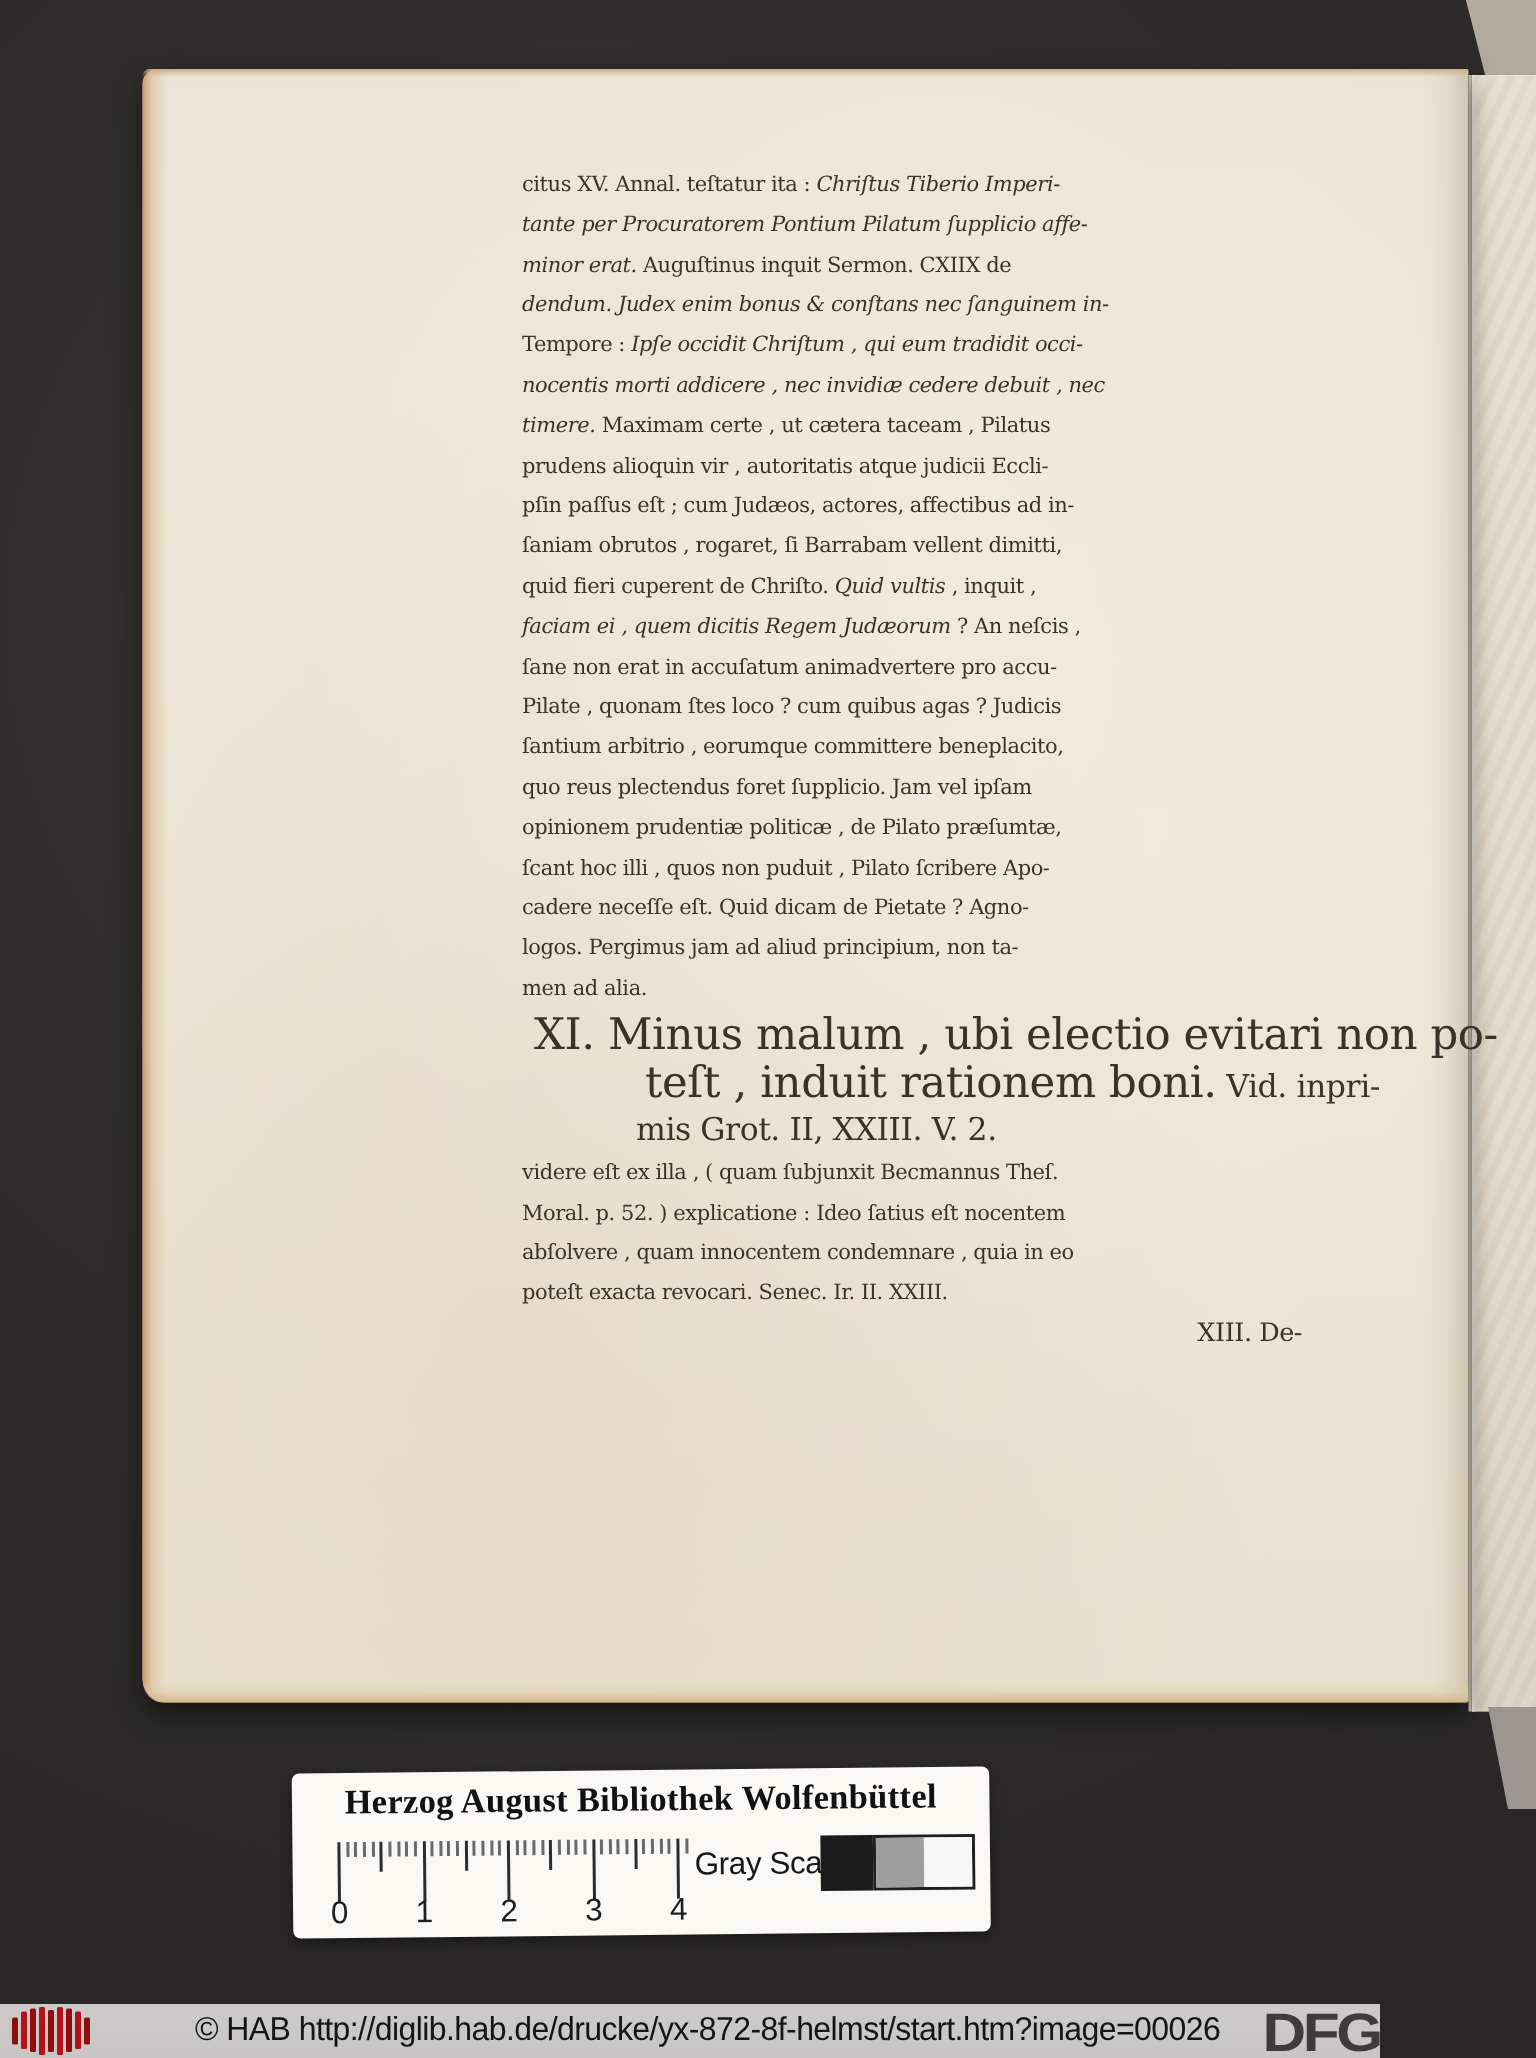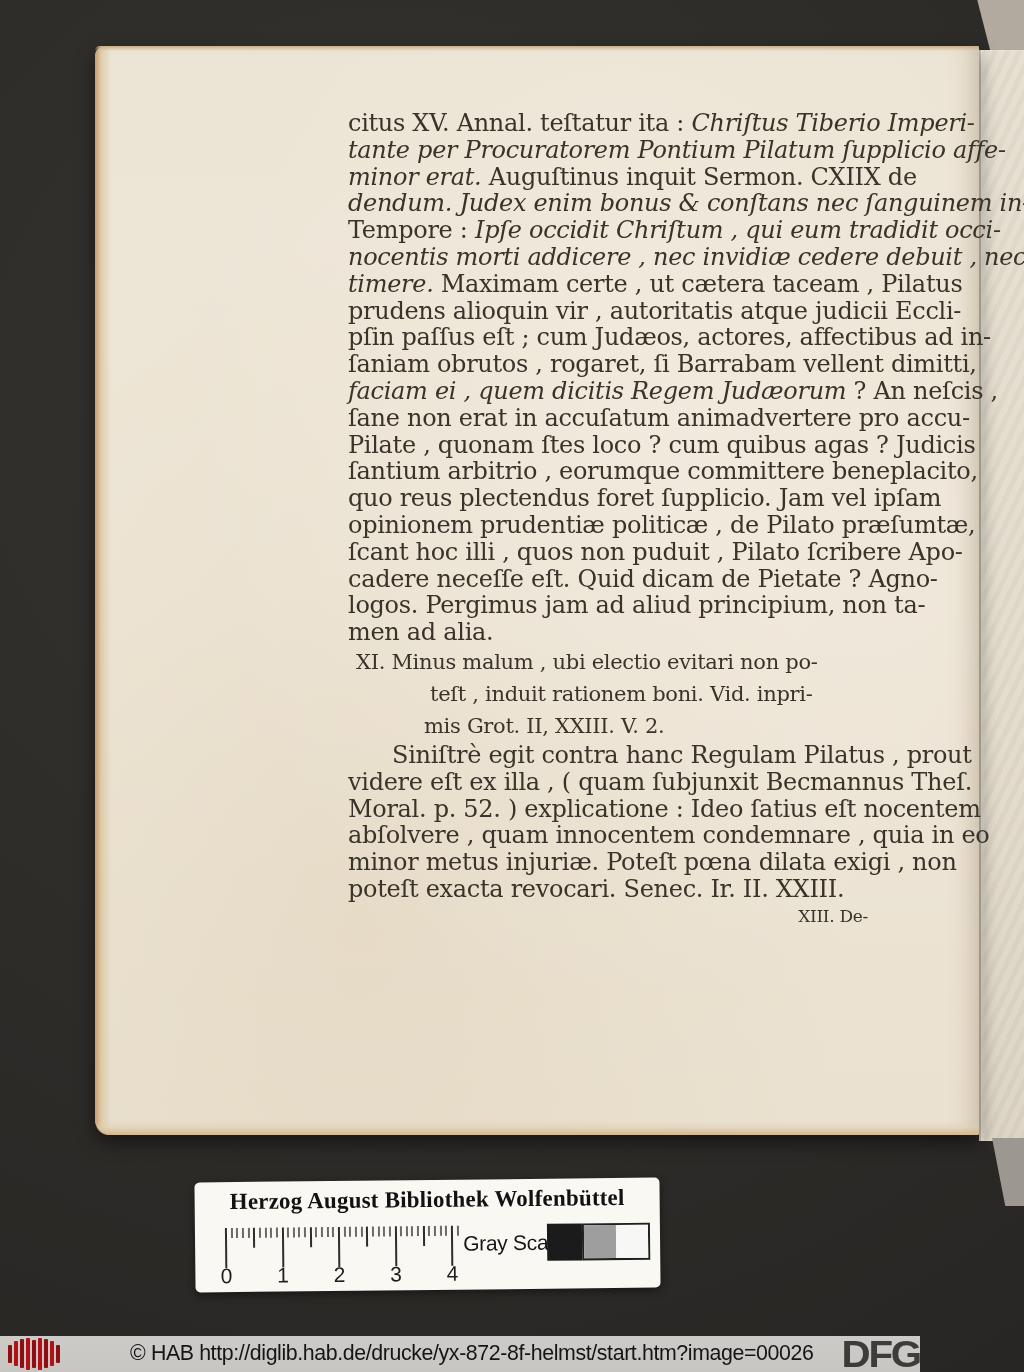--- a/index.html
+++ b/index.html
@@ -50,24 +50,24 @@
   .edge-bottom{
     position:absolute;left:0;bottom:0;width:100%;height:14px;
     border-radius:0 0 2px 16px;
     background:linear-gradient(0deg,#d3b88d 0%, rgba(224,206,174,0.4) 55%, rgba(232,220,196,0) 100%);
   }
   
   #text-area{
     position:absolute;left:253px;top:64px;width:592px;
     color:#3a332a;letter-spacing:-0.3px;
   }
-  .tline{white-space:nowrap;font-size:24px;line-height:26.8px;height:26.8px;}
+  .tline{white-space:nowrap;font-size:14px;line-height:26.8px;height:26.8px;}
   .heading-block .tline{font-size:21px;line-height:32px;height:32px;}
   .seg.it{font-style:italic;}
-  .seg.big{font-size:21px;}
+  .seg.big{font-size:29px;}
   .catchword-block .tline{font-size:17px;line-height:27px;height:27px;}
   
   .ruler-card{
     position:absolute;left:195px;top:1180px;width:465px;height:110px;
     background:#faf8f3;border-radius:5px;transform:rotate(-0.6deg);
     box-shadow:0 3px 8px rgba(0,0,0,0.45);
   }
   .card-title{
     position:absolute;left:0;top:7px;width:100%;text-align:center;
     font-family:"Liberation Serif", serif;font-weight:bold;font-size:23px;color:#121212;
@@ -122,42 +122,41 @@
           <div class="tline"><span class="seg">citus XV. Annal. teſtatur ita : </span><span class="seg it">Chriſtus Tiberio Imperi-</span></div>
           <div class="tline"><span class="seg it">tante per Procuratorem Pontium Pilatum ſupplicio affe-</span></div>
           <div class="tline"><span class="seg it">minor erat.</span><span class="seg">   Auguſtinus inquit   Sermon. CXIIX de</span></div>
           <div class="tline"><span class="seg it">dendum.   Judex enim bonus &amp; conſtans nec ſanguinem in-</span></div>
           <div class="tline"><span class="seg">Tempore : </span><span class="seg it">Ipſe occidit Chriſtum , qui eum tradidit occi-</span></div>
           <div class="tline"><span class="seg it">nocentis morti addicere , nec invidiæ cedere debuit , nec</span></div>
           <div class="tline"><span class="seg it">timere.</span><span class="seg">   Maximam certe , ut cætera taceam , Pilatus</span></div>
           <div class="tline"><span class="seg">prudens alioquin vir , autoritatis atque judicii Eccli-</span></div>
           <div class="tline"><span class="seg">pſin paſſus eſt ;  cum Judæos, actores, affectibus ad in-</span></div>
           <div class="tline"><span class="seg">ſaniam obrutos , rogaret, ſi Barrabam vellent dimitti,</span></div>
+          <div class="tline"><span class="seg">quid fieri cuperent de Chriſto.    </span><span class="seg it">Quid vultis</span><span class="seg"> , inquit ,</span></div>
           <div class="tline"><span class="seg it">faciam ei ,  quem dicitis Regem Judæorum</span><span class="seg"> ?  An neſcis ,</span></div>
           <div class="tline"><span class="seg">ſane non erat in accuſatum animadvertere pro accu-</span></div>
           <div class="tline"><span class="seg">Pilate , quonam ſtes loco ?  cum quibus agas ? Judicis</span></div>
           <div class="tline"><span class="seg">ſantium arbitrio , eorumque committere beneplacito,</span></div>
           <div class="tline"><span class="seg">quo reus plectendus foret ſupplicio.   Jam vel ipſam</span></div>
           <div class="tline"><span class="seg">opinionem prudentiæ politicæ , de Pilato præſumtæ,</span></div>
           <div class="tline"><span class="seg">ſcant hoc illi , quos non puduit , Pilato ſcribere Apo-</span></div>
           <div class="tline"><span class="seg">cadere neceſſe eſt.    Quid dicam de Pietate ?  Agno-</span></div>
           <div class="tline"><span class="seg">logos.    Pergimus jam ad aliud principium, non ta-</span></div>
           <div class="tline"><span class="seg">men ad alia.</span></div>
         </div>
         <div class="heading-block">
           <div class="tline" style="padding-left: 8px;"><span class="seg big">XI.  Minus malum , ubi electio evitari non po-</span></div>
           <div class="tline" style="padding-left: 82px;"><span class="seg big">teſt , induit rationem boni.</span><span class="seg">   Vid. inpri-</span></div>
           <div class="tline" style="padding-left: 76px;"><span class="seg">mis Grot. II, XXIII. V. 2.</span></div>
         </div>
         <div class="body-block">
-          <div class="tline" style="padding-left: 44px;"><span class="seg">Siniſtrè egit contra hanc Regulam Pilatus , prout</span></div>
           <div class="tline"><span class="seg">videre eſt ex illa , ( quam ſubjunxit Becmannus Theſ.</span></div>
           <div class="tline"><span class="seg">Moral. p. 52. ) explicatione :  Ideo ſatius eſt nocentem</span></div>
           <div class="tline"><span class="seg">abſolvere , quam innocentem condemnare ,  quia in eo</span></div>
-          <div class="tline"><span class="seg">minor metus injuriæ.    Poteſt pœna dilata exigi ,  non</span></div>
           <div class="tline"><span class="seg">poteſt exacta revocari.   Senec. Ir. II. XXIII.</span></div>
         </div>
         <div class="catchword-block">
           <div class="tline" style="text-align: right; padding-right: 72px;"><span class="seg">XIII.  De-</span></div>
         </div>
       </div>
   </div>
 
   <div class="ruler-card">
     <div class="card-title">Herzog August Bibliothek Wolfenbüttel</div>

